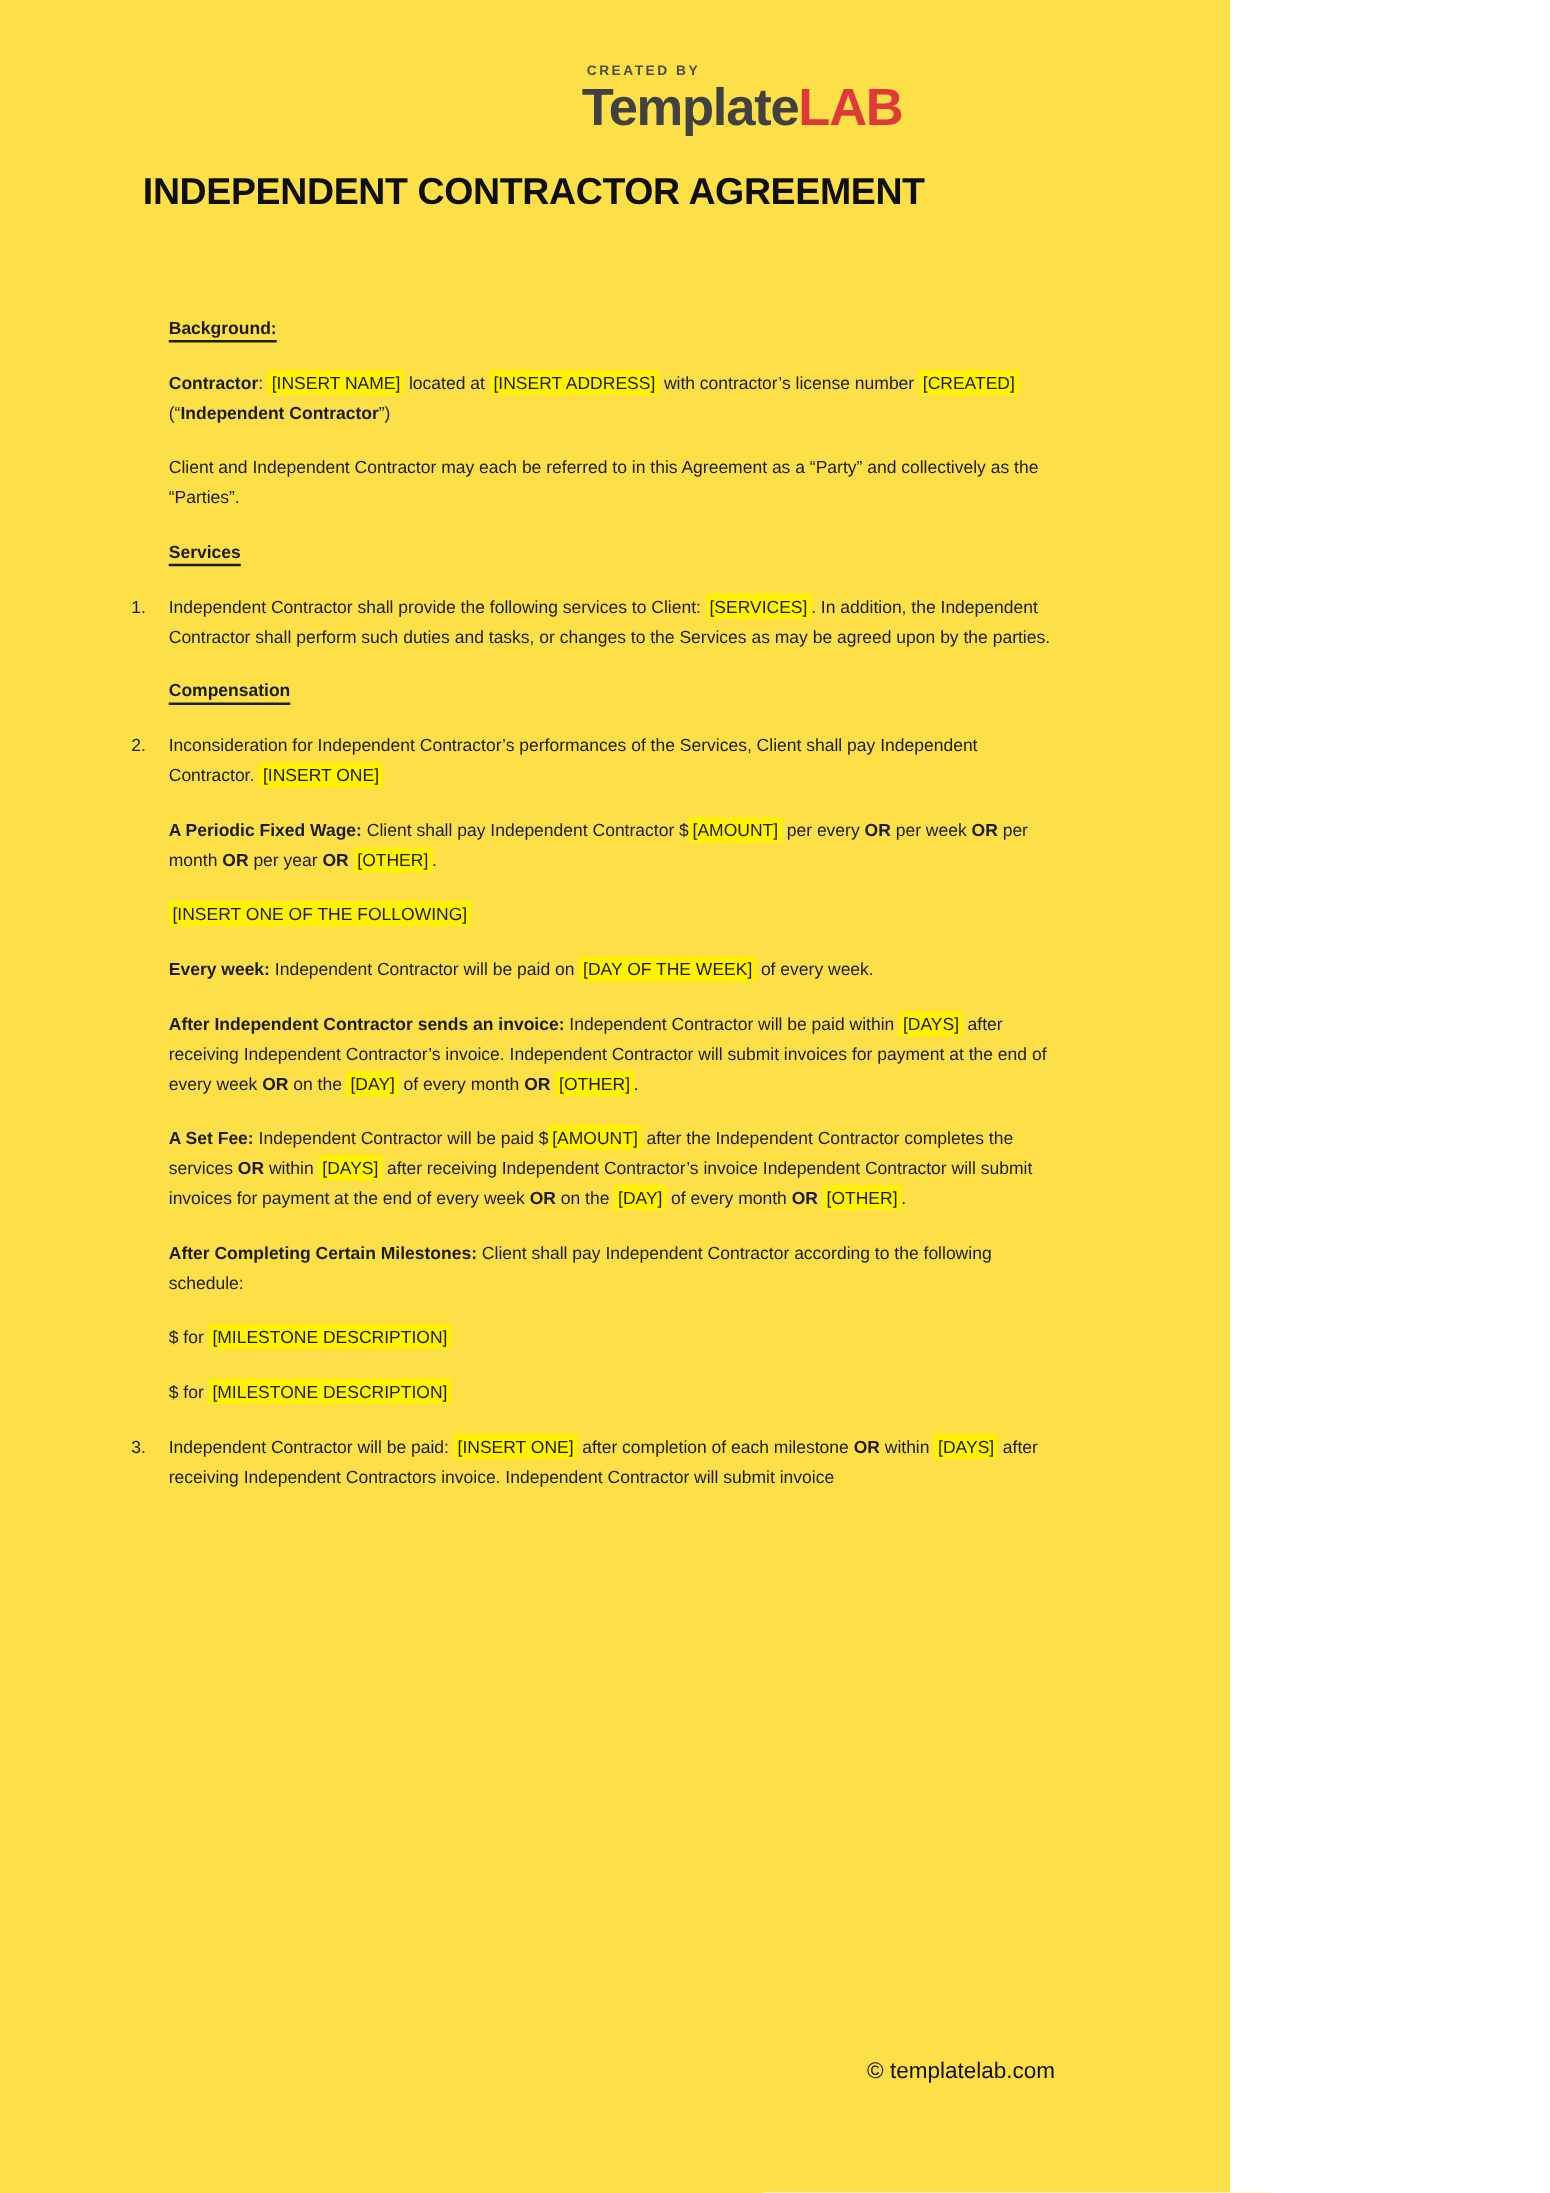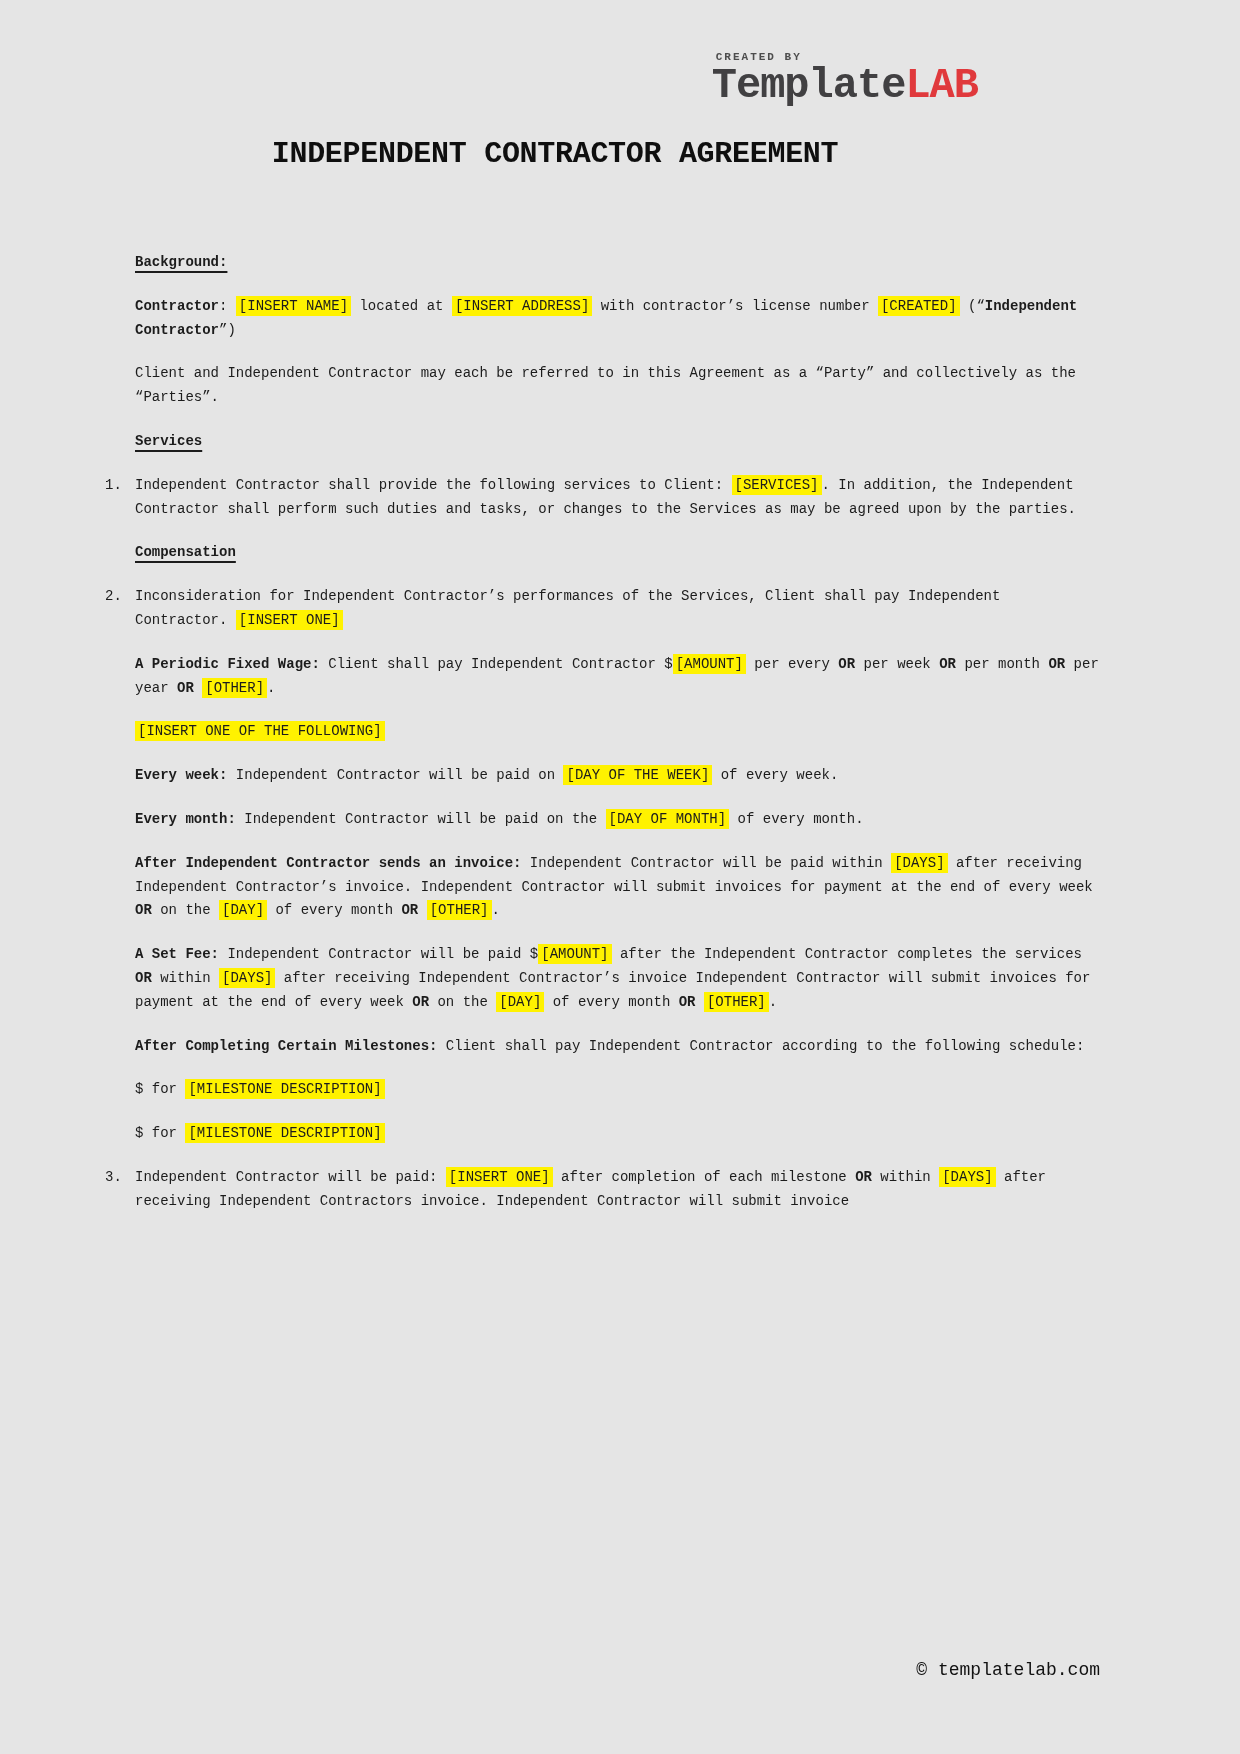--- a/index.html
+++ b/index.html
@@ -6,25 +6,25 @@
   :root{
     --hl:#fff200;
     --accent:#e0393c;
     --brand:#414042;
     --text:#1c1c1c;
   }
   *{box-sizing:border-box;}
   html,body{margin:0;padding:0;background:#ffffff;}
   .page{
     position:relative;
-    width:1240px;
+    width:984px;
     height:1754px;
-    background:#e5e5e5;
+    background:#fde047;
     overflow:hidden;
-    font-family:Liberation Mono, monospace;
+    font-family:Liberation Sans, sans-serif;
     color:var(--text);
   }
   
   .logo-row{
     display:flex;
     justify-content:flex-end;
     padding:52px 262px 0 0;
   }
   .logo{display:inline-block;text-align:left;line-height:1;}
   .created-by{
@@ -72,21 +72,21 @@
   .numbered .num{flex:0 0 30px;margin-left:-30px;}
   .numbered .ntext{flex:1 1 auto;}
   .b{font-weight:bold;}
   .hl{
     background:var(--hl);
     padding:2px 3px;
   }
   
   .footer{
     position:absolute;
-    bottom:74px;
+    bottom:87px;
     right:140px;
     font-size:18px;
     color:#111;
   }
 </style>
 </head>
 <body>
 
 <div class="page">
 
@@ -109,21 +109,20 @@
         <span class="ntext"><span>Independent Contractor shall provide the following services to Client: </span><span class="hl">[SERVICES]</span><span>. In addition, the Independent Contractor shall perform such duties and tasks, or changes to the Services as may be agreed upon by the parties.</span></span>
       </p>
       <h2><span>Compensation</span></h2>
       <p class="numbered">
         <span class="num">2.</span>
         <span class="ntext"><span>Inconsideration for Independent Contractor’s performances of the Services, Client shall pay Independent Contractor. </span><span class="hl">[INSERT ONE]</span></span>
       </p>
       <p><span class="b">A Periodic Fixed Wage:</span><span> Client shall pay Independent Contractor $</span><span class="hl">[AMOUNT]</span><span> per every </span><span class="b">OR</span><span> per week </span><span class="b">OR</span><span> per month </span><span class="b">OR</span><span> per year </span><span class="b">OR</span><span> </span><span class="hl">[OTHER]</span><span>.</span></p>
       <p><span class="hl">[INSERT ONE OF THE FOLLOWING]</span></p>
       <p><span class="b">Every week:</span><span> Independent Contractor will be paid on </span><span class="hl">[DAY OF THE WEEK]</span><span> of every week.</span></p>
-      <p><span class="b">Every month:</span><span> Independent Contractor will be paid on the </span><span class="hl">[DAY OF MONTH]</span><span> of every month.</span></p>
       <p><span class="b">After Independent Contractor sends an invoice:</span><span> Independent Contractor will be paid within </span><span class="hl">[DAYS]</span><span> after receiving Independent Contractor’s invoice. Independent Contractor will submit invoices for payment at the end of every week </span><span class="b">OR</span><span> on the </span><span class="hl">[DAY]</span><span> of every month </span><span class="b">OR</span><span> </span><span class="hl">[OTHER]</span><span>.</span></p>
       <p><span class="b">A Set Fee:</span><span> Independent Contractor will be paid $</span><span class="hl">[AMOUNT]</span><span> after the Independent Contractor completes the services </span><span class="b">OR</span><span> within </span><span class="hl">[DAYS]</span><span> after receiving Independent Contractor’s invoice Independent Contractor will submit invoices for payment at the end of every week </span><span class="b">OR</span><span> on the </span><span class="hl">[DAY]</span><span> of every month </span><span class="b">OR</span><span> </span><span class="hl">[OTHER]</span><span>.</span></p>
       <p><span class="b">After Completing Certain Milestones:</span><span> Client shall pay Independent Contractor according to the following schedule:</span></p>
       <p><span>$ for </span><span class="hl">[MILESTONE DESCRIPTION]</span></p>
       <p><span>$ for </span><span class="hl">[MILESTONE DESCRIPTION]</span></p>
       <p class="numbered">
         <span class="num">3.</span>
         <span class="ntext"><span>Independent Contractor will be paid: </span><span class="hl">[INSERT ONE]</span><span> after completion of each milestone </span><span class="b">OR</span><span> within </span><span class="hl">[DAYS]</span><span> after receiving Independent Contractors invoice. Independent Contractor will submit invoice</span></span>
       </p>
     </main>

